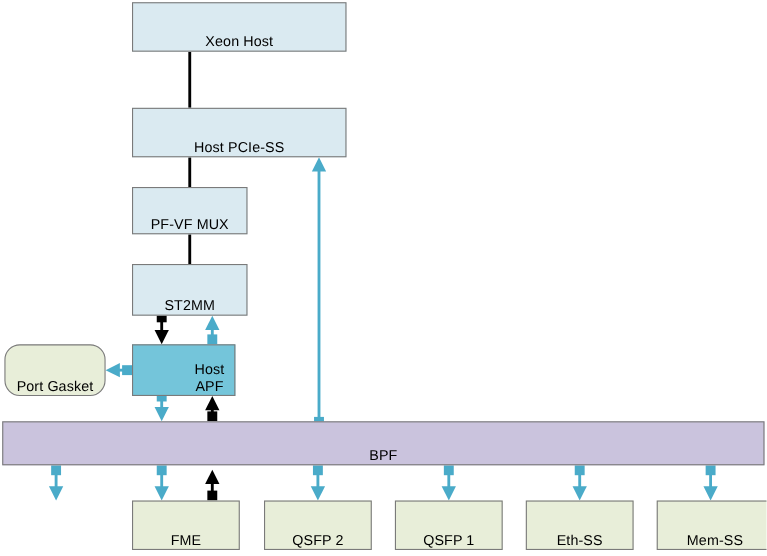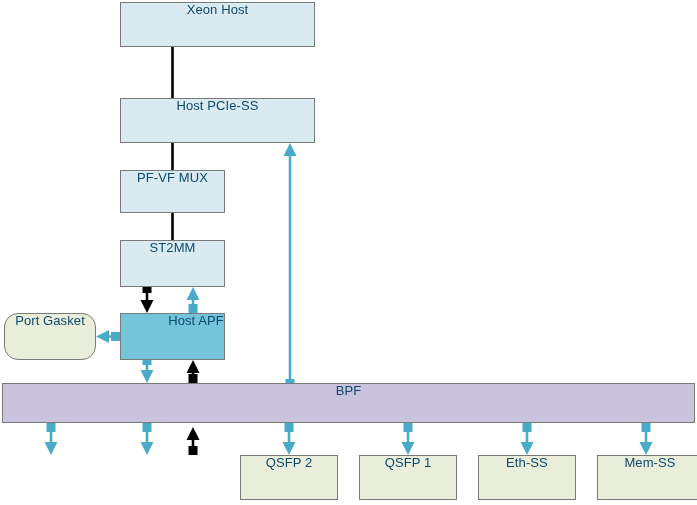--- a/index.html
+++ b/index.html
@@ -23,24 +23,24 @@
     left: 0;
     top: 0;
     width: 697px;
     height: 505px;
   }
   .node {
     position: absolute;
     box-sizing: border-box;
     border: 1px solid #7a7a7a;
     display: flex;
-    align-items: flex-start;
+    align-items: flex-end;
     justify-content: center;
     text-align: center;
-    color: #0c4a6e;
+    color: #000000;
     font-size: 13px;
     line-height: 1.15;
     letter-spacing: 0.1px;
     z-index: 3;
   }
   .node.blue   { background: #daeaf1; }
   .node.teal   { background: #74c5da; }
   .node.pale   { background: #e8eed9; }
   .node.olive  { background: #c3ce9a; }
   .node.lav    { background: #cac3dd; }
@@ -154,29 +154,32 @@
   </div>
 
   <div class="node blue" style="left: 120px; top: 240px; width: 105px; height: 47px;">
     <span class="node-label">ST2MM</span>
   </div>
 
   <div class="node pale" style="left: 4px; top: 313px; width: 92px; height: 47px; border-radius: 14px;">
     <span class="node-label">Port Gasket</span>
   </div>
 
-  <div class="node teal" style="left: 120px; top: 313px; width: 105px; height: 47px; padding-left: 47px;">
+  <div class="node teal" style="left: 120px; top: 313px; width: 94px; height: 47px; padding-left: 47px;">
     <span class="node-label">Host APF</span>
   </div>
 
   <div class="node lav" style="left: 2px; top: 383px; width: 693px; height: 40px;">
     <span class="node-label">BPF</span>
   </div>
 
 
+  <div class="node pale" style="left: 120px; top: 455px; width: 98px; height: 45px;">
+    <span class="node-label">FME</span>
+  </div>
 
   <div class="node pale" style="left: 240px; top: 455px; width: 98px; height: 45px;">
     <span class="node-label">QSFP 2</span>
   </div>
 
   <div class="node pale" style="left: 359px; top: 455px; width: 98px; height: 45px;">
     <span class="node-label">QSFP 1</span>
   </div>
 
   <div class="node pale" style="left: 478px; top: 455px; width: 98px; height: 45px;">

